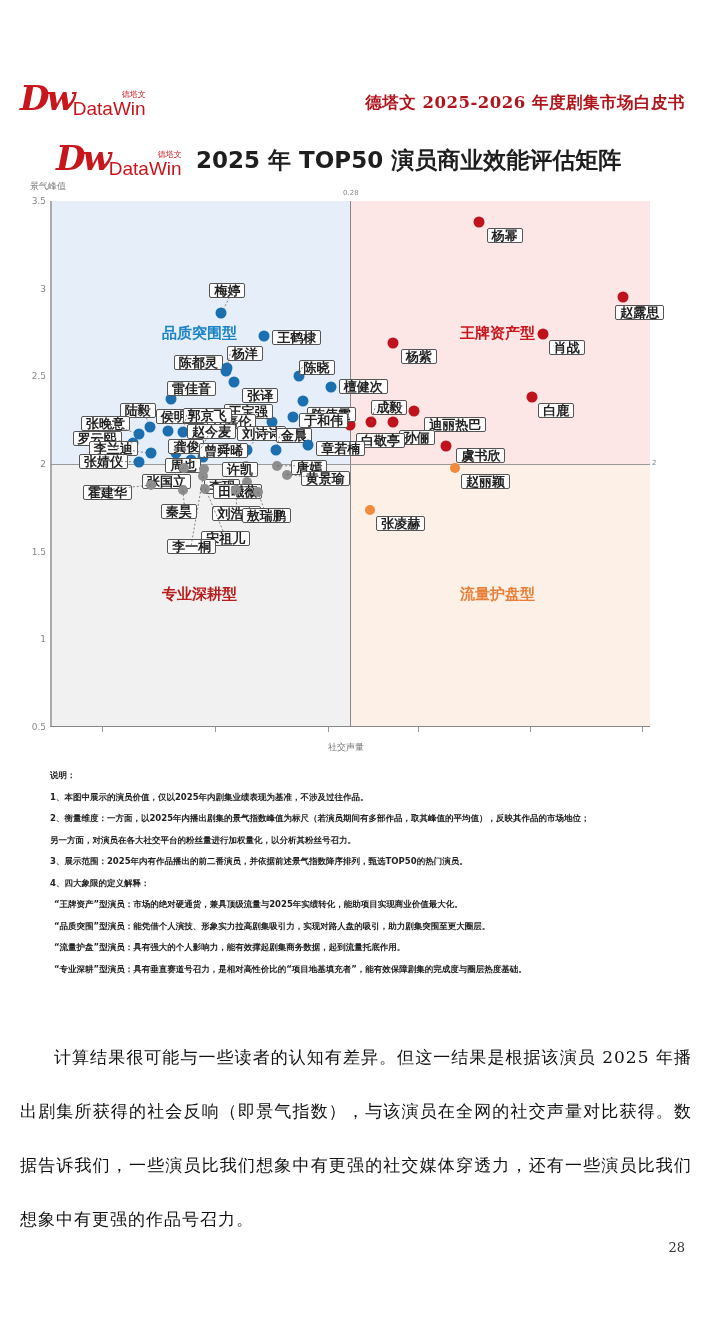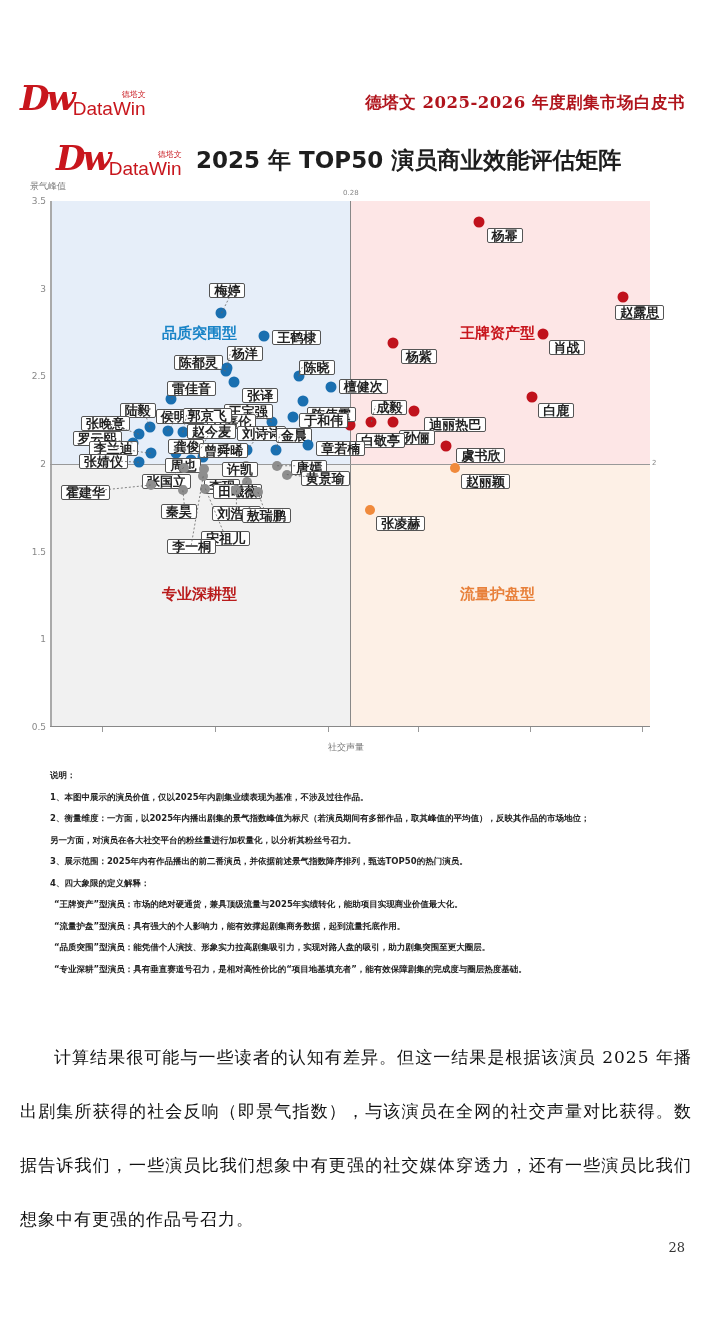--- a/index.html
+++ b/index.html
@@ -166,21 +166,21 @@
     <div class="lbl" style="left: 172.071px; top: 260.753px;">许凯</div>
     <div class="pt" style="left: 227.143px; top: 264.753px; width: 10px; height: 10px; background: rgb(142, 142, 142);"></div>
     <div class="lbl" style="left: 241.143px; top: 258.753px;">唐嫣</div>
     <div class="pt" style="left: 133.929px; top: 266.507px; width: 10px; height: 10px; background: rgb(142, 142, 142);"></div>
     <div class="lbl" style="left: 91.9286px; top: 272.507px;">张国立</div>
     <div class="pt" style="left: 236.786px; top: 273.52px; width: 10px; height: 10px; background: rgb(142, 142, 142);"></div>
     <div class="lbl" style="left: 250.786px; top: 269.52px;">黄景瑜</div>
     <div class="pt" style="left: 154.286px; top: 268.26px; width: 10px; height: 10px; background: rgb(142, 142, 142);"></div>
     <div class="lbl" style="left: 154.286px; top: 278.26px;">李现</div>
     <div class="pt" style="left: 100.714px; top: 284.04px; width: 10px; height: 10px; background: rgb(142, 142, 142);"></div>
-    <div class="lbl" style="left: 11px; top: 284.04px;">霍建华</div>
+    <div class="lbl" style="left: 33px; top: 284.04px;">霍建华</div>
     <div class="pt" style="left: 197.143px; top: 280.533px; width: 10px; height: 10px; background: rgb(142, 142, 142);"></div>
     <div class="lbl" style="left: 163.143px; top: 282.533px;">田曦薇</div>
     <div class="pt" style="left: 132.857px; top: 289.3px; width: 10px; height: 10px; background: rgb(142, 142, 142);"></div>
     <div class="lbl" style="left: 110.857px; top: 303.3px;">秦昊</div>
     <div class="pt" style="left: 186.429px; top: 289.3px; width: 10px; height: 10px; background: rgb(142, 142, 142);"></div>
     <div class="lbl" style="left: 162.429px; top: 305.3px;">刘浩存</div>
     <div class="pt" style="left: 207.857px; top: 291.053px; width: 10px; height: 10px; background: rgb(142, 142, 142);"></div>
     <div class="lbl" style="left: 191.857px; top: 307.053px;">敖瑞鹏</div>
     <div class="pt" style="left: 155.357px; top: 287.547px; width: 10px; height: 10px; background: rgb(142, 142, 142);"></div>
     <div class="lbl" style="left: 151.357px; top: 329.547px;">宋祖儿</div>
@@ -229,19 +229,19 @@
 <div class="xlabel">社交声量</div>
 
 <div class="notes">
   <p>说明：</p>
   <p>1、本图中展示的演员价值，仅以2025年内剧集业绩表现为基准，不涉及过往作品。</p>
   <p>2、衡量维度：一方面，以2025年内播出剧集的景气指数峰值为标尺（若演员期间有多部作品，取其峰值的平均值），反映其作品的市场地位；</p>
   <p>另一方面，对演员在各大社交平台的粉丝量进行加权量化，以分析其粉丝号召力。</p>
   <p>3、展示范围：2025年内有作品播出的前二番演员，并依据前述景气指数降序排列，甄选TOP50的热门演员。</p>
   <p>4、四大象限的定义解释：</p>
   <p class="indent">“王牌资产”型演员：市场的绝对硬通货，兼具顶级流量与2025年实绩转化，能助项目实现商业价值最大化。</p>
+  <p class="indent">“品质突围”型演员：能凭借个人演技、形象实力拉高剧集吸引力，实现对路人盘的吸引，助力剧集突围至更大圈层。</p>
   <p class="indent">“流量护盘”型演员：具有强大的个人影响力，能有效撑起剧集商务数据，起到流量托底作用。</p>
-  <p class="indent">“品质突围”型演员：能凭借个人演技、形象实力拉高剧集吸引力，实现对路人盘的吸引，助力剧集突围至更大圈层。</p>
   <p class="indent">“专业深耕”型演员：具有垂直赛道号召力，是相对高性价比的“项目地基填充者”，能有效保障剧集的完成度与圈层热度基础。</p>
 </div>
 
 <div class="para">计算结果很可能与一些读者的认知有差异。但这一结果是根据该演员 2025 年播出剧集所获得的社会反响（即景气指数），与该演员在全网的社交声量对比获得。数据告诉我们，一些演员比我们想象中有更强的社交媒体穿透力，还有一些演员比我们想象中有更强的作品号召力。</div>
 <div class="pageno">28</div>
 
 </body></html>

